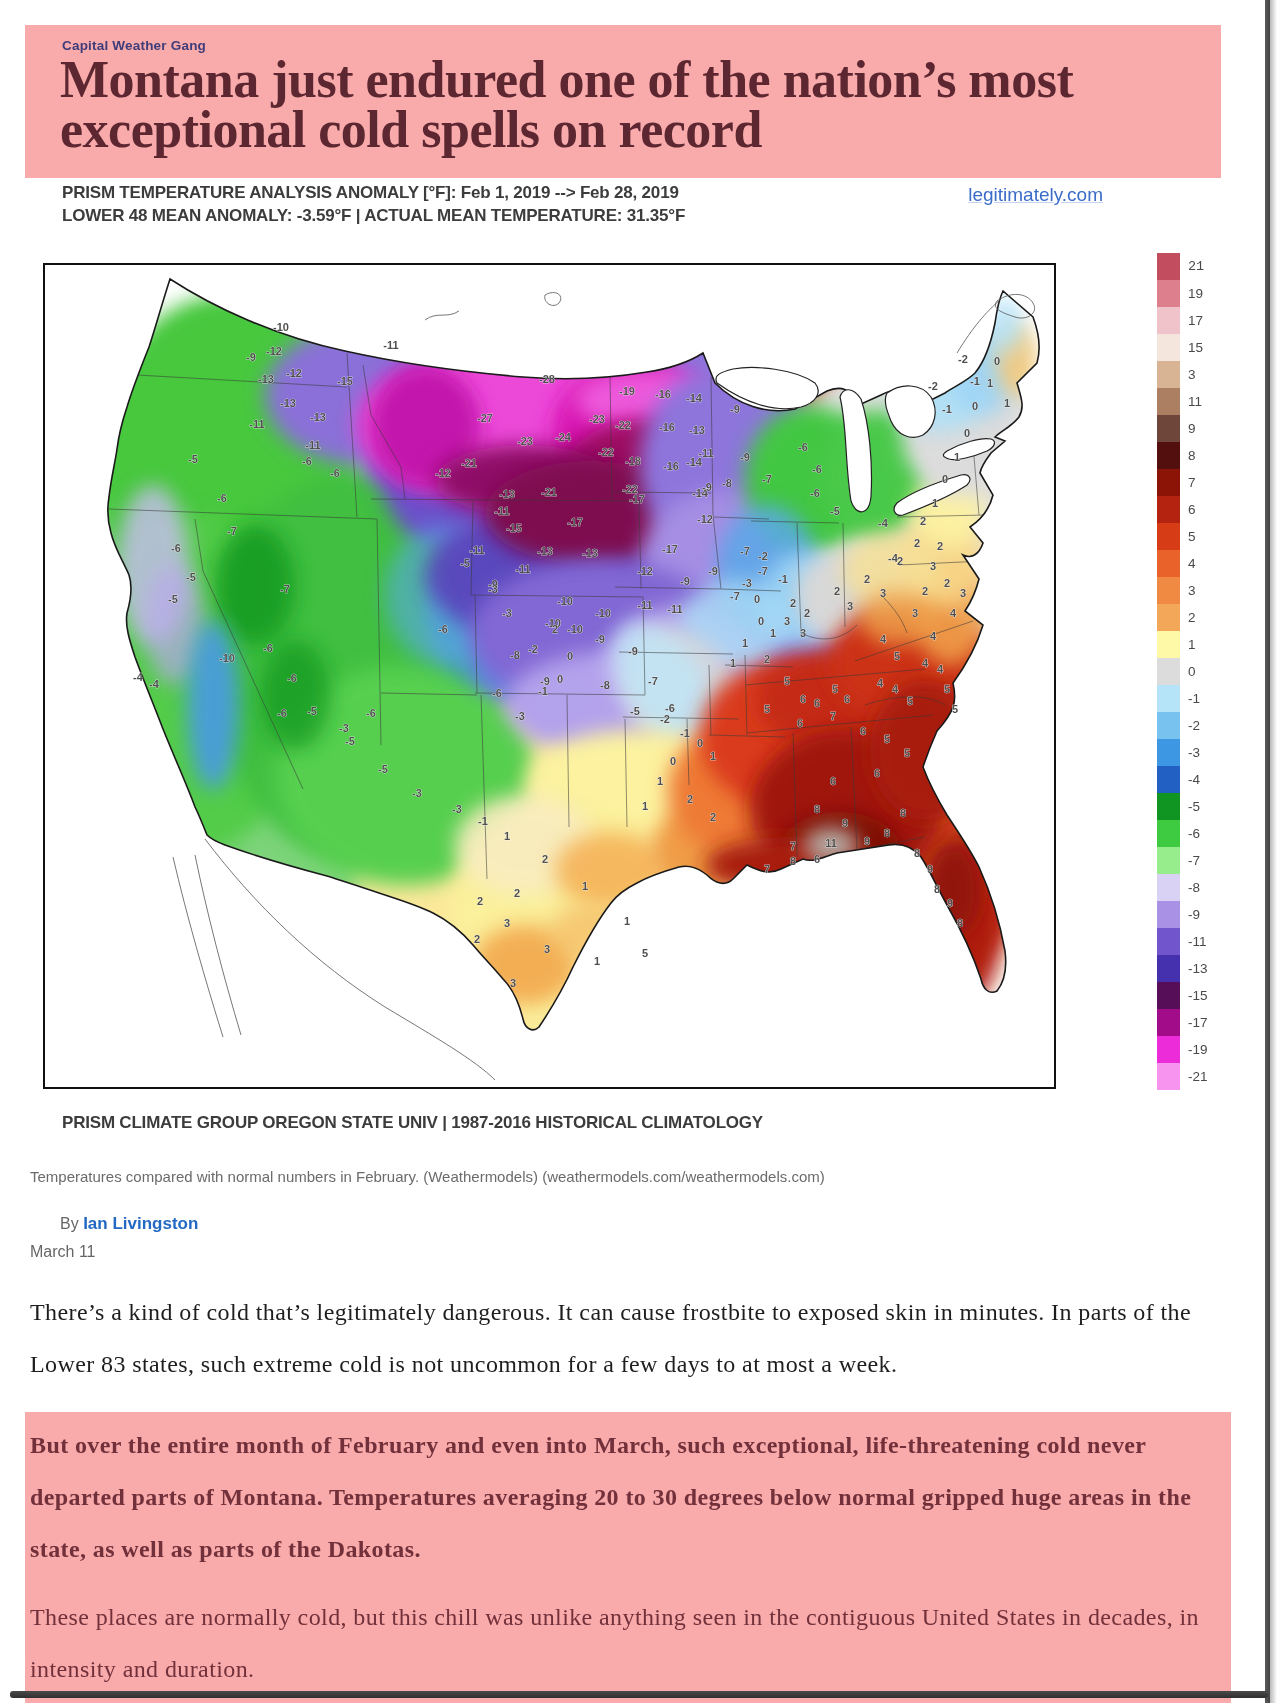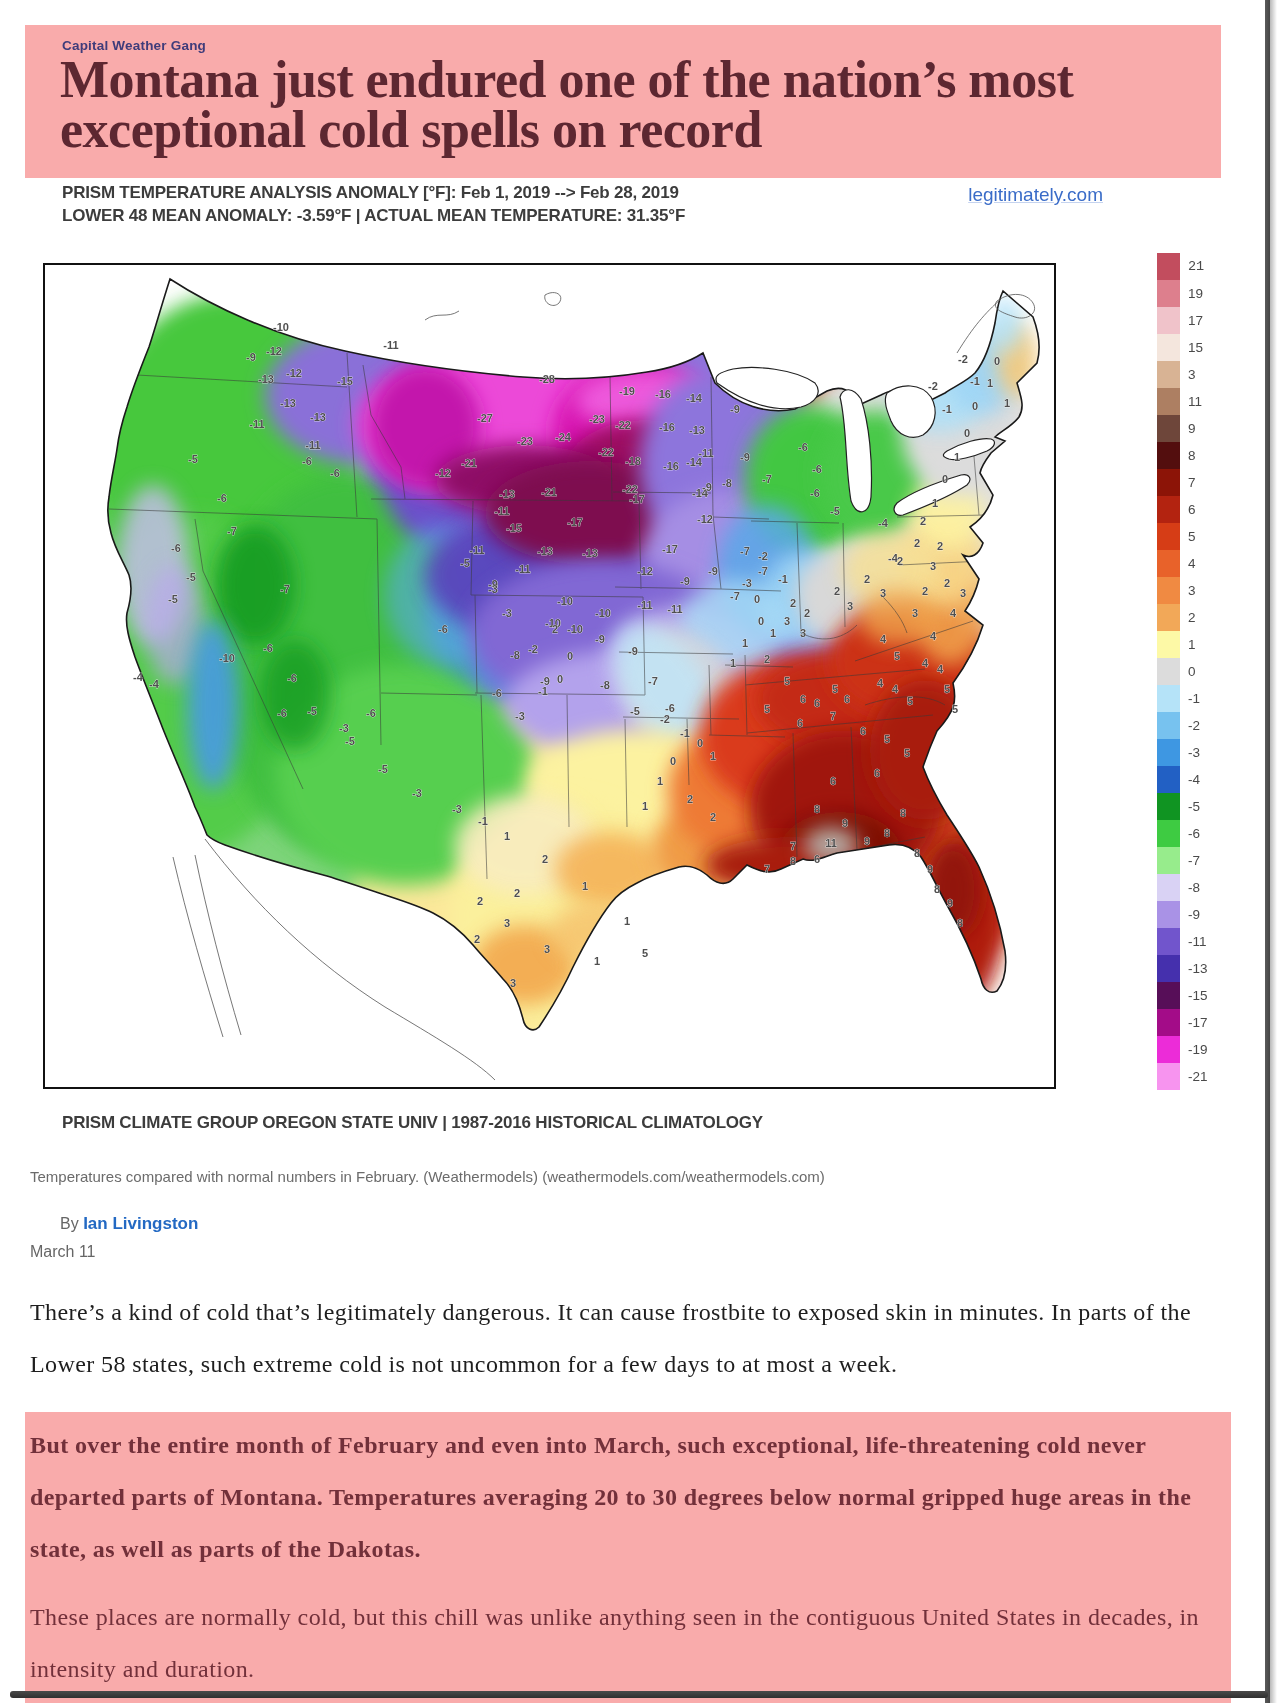--- a/index.html
+++ b/index.html
@@ -482,21 +482,21 @@
 
   <div class="caption">Temperatures compared with normal numbers in February. (Weathermodels) (weathermodels.com/weathermodels.com)</div>
 
   <div class="byline">
     <span>By</span>
     <a style="color: rgb(35, 105, 195);">Ian Livingston</a>
   </div>
   <div class="date">March 11</div>
 
   <div class="body-text" id="bodyText">
-      <p>There’s a kind of cold that’s legitimately dangerous. It can cause frostbite to exposed skin in minutes. In parts of the Lower 58 states, such extreme cold is not uncommon for a few days to at most a week.</p>
+      <p>There’s a kind of cold that’s legitimately dangerous. It can cause frostbite to exposed skin in minutes. In parts of the Lower 83 states, such extreme cold is not uncommon for a few days to at most a week.</p>
       <div class="pink-group" style="background: rgb(249, 171, 171);">
         <p style="color: rgb(114, 48, 58); font-weight: bold;">But over the entire month of February and even into March, such exceptional, life-threatening cold never departed parts of Montana. Temperatures averaging 20 to 30 degrees below normal gripped huge areas in the state, as well as parts of the Dakotas.</p>
         <p style="color: rgb(114, 48, 58);">These places are normally cold, but this chill was unlike anything seen in the contiguous United States in decades, in intensity and duration.</p>
       </div>
     </div>
 
   <div class="edge-right"></div>
   <div class="edge-right-fade"></div>
   <div class="edge-bottom"></div>
 </div>

